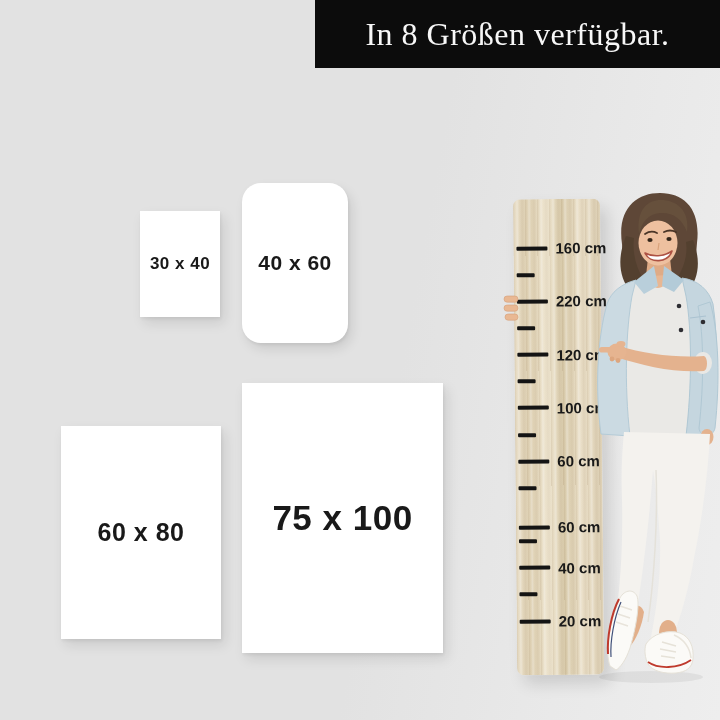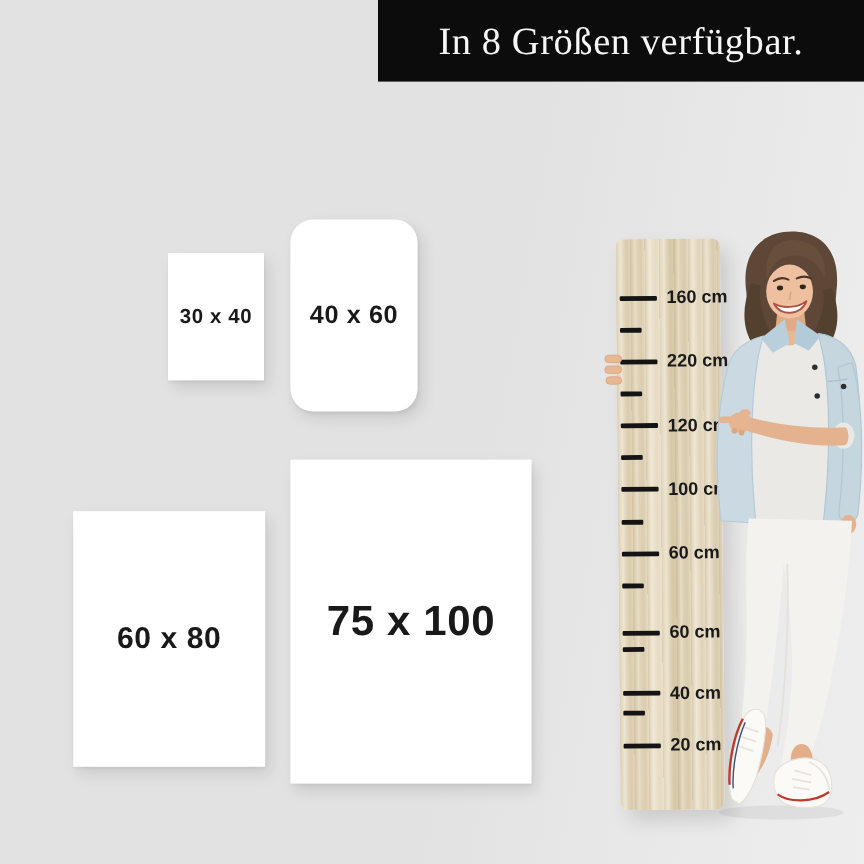--- a/index.html
+++ b/index.html
@@ -98,21 +98,21 @@
         <div class="tick-row minor" style="top: 288.85px;">
           <div class="tick-line"></div>
         </div>
         <div class="tick-row major" style="top: 328px;">
           <div class="tick-line"></div>
           <span class="tick-label">60 cm</span>
         </div>
         <div class="tick-row minor" style="top: 342.15px;">
           <div class="tick-line"></div>
         </div>
-        <div class="tick-row major" style="top: 368.8px; margin-top: 10px;">
+        <div class="tick-row major" style="top: 368.8px;">
           <div class="tick-line"></div>
           <span class="tick-label">40 cm</span>
         </div>
         <div class="tick-row minor" style="top: 395.45px;">
           <div class="tick-line"></div>
         </div>
         <div class="tick-row major" style="top: 422.1px;">
           <div class="tick-line"></div>
           <span class="tick-label">20 cm</span>
         </div>

